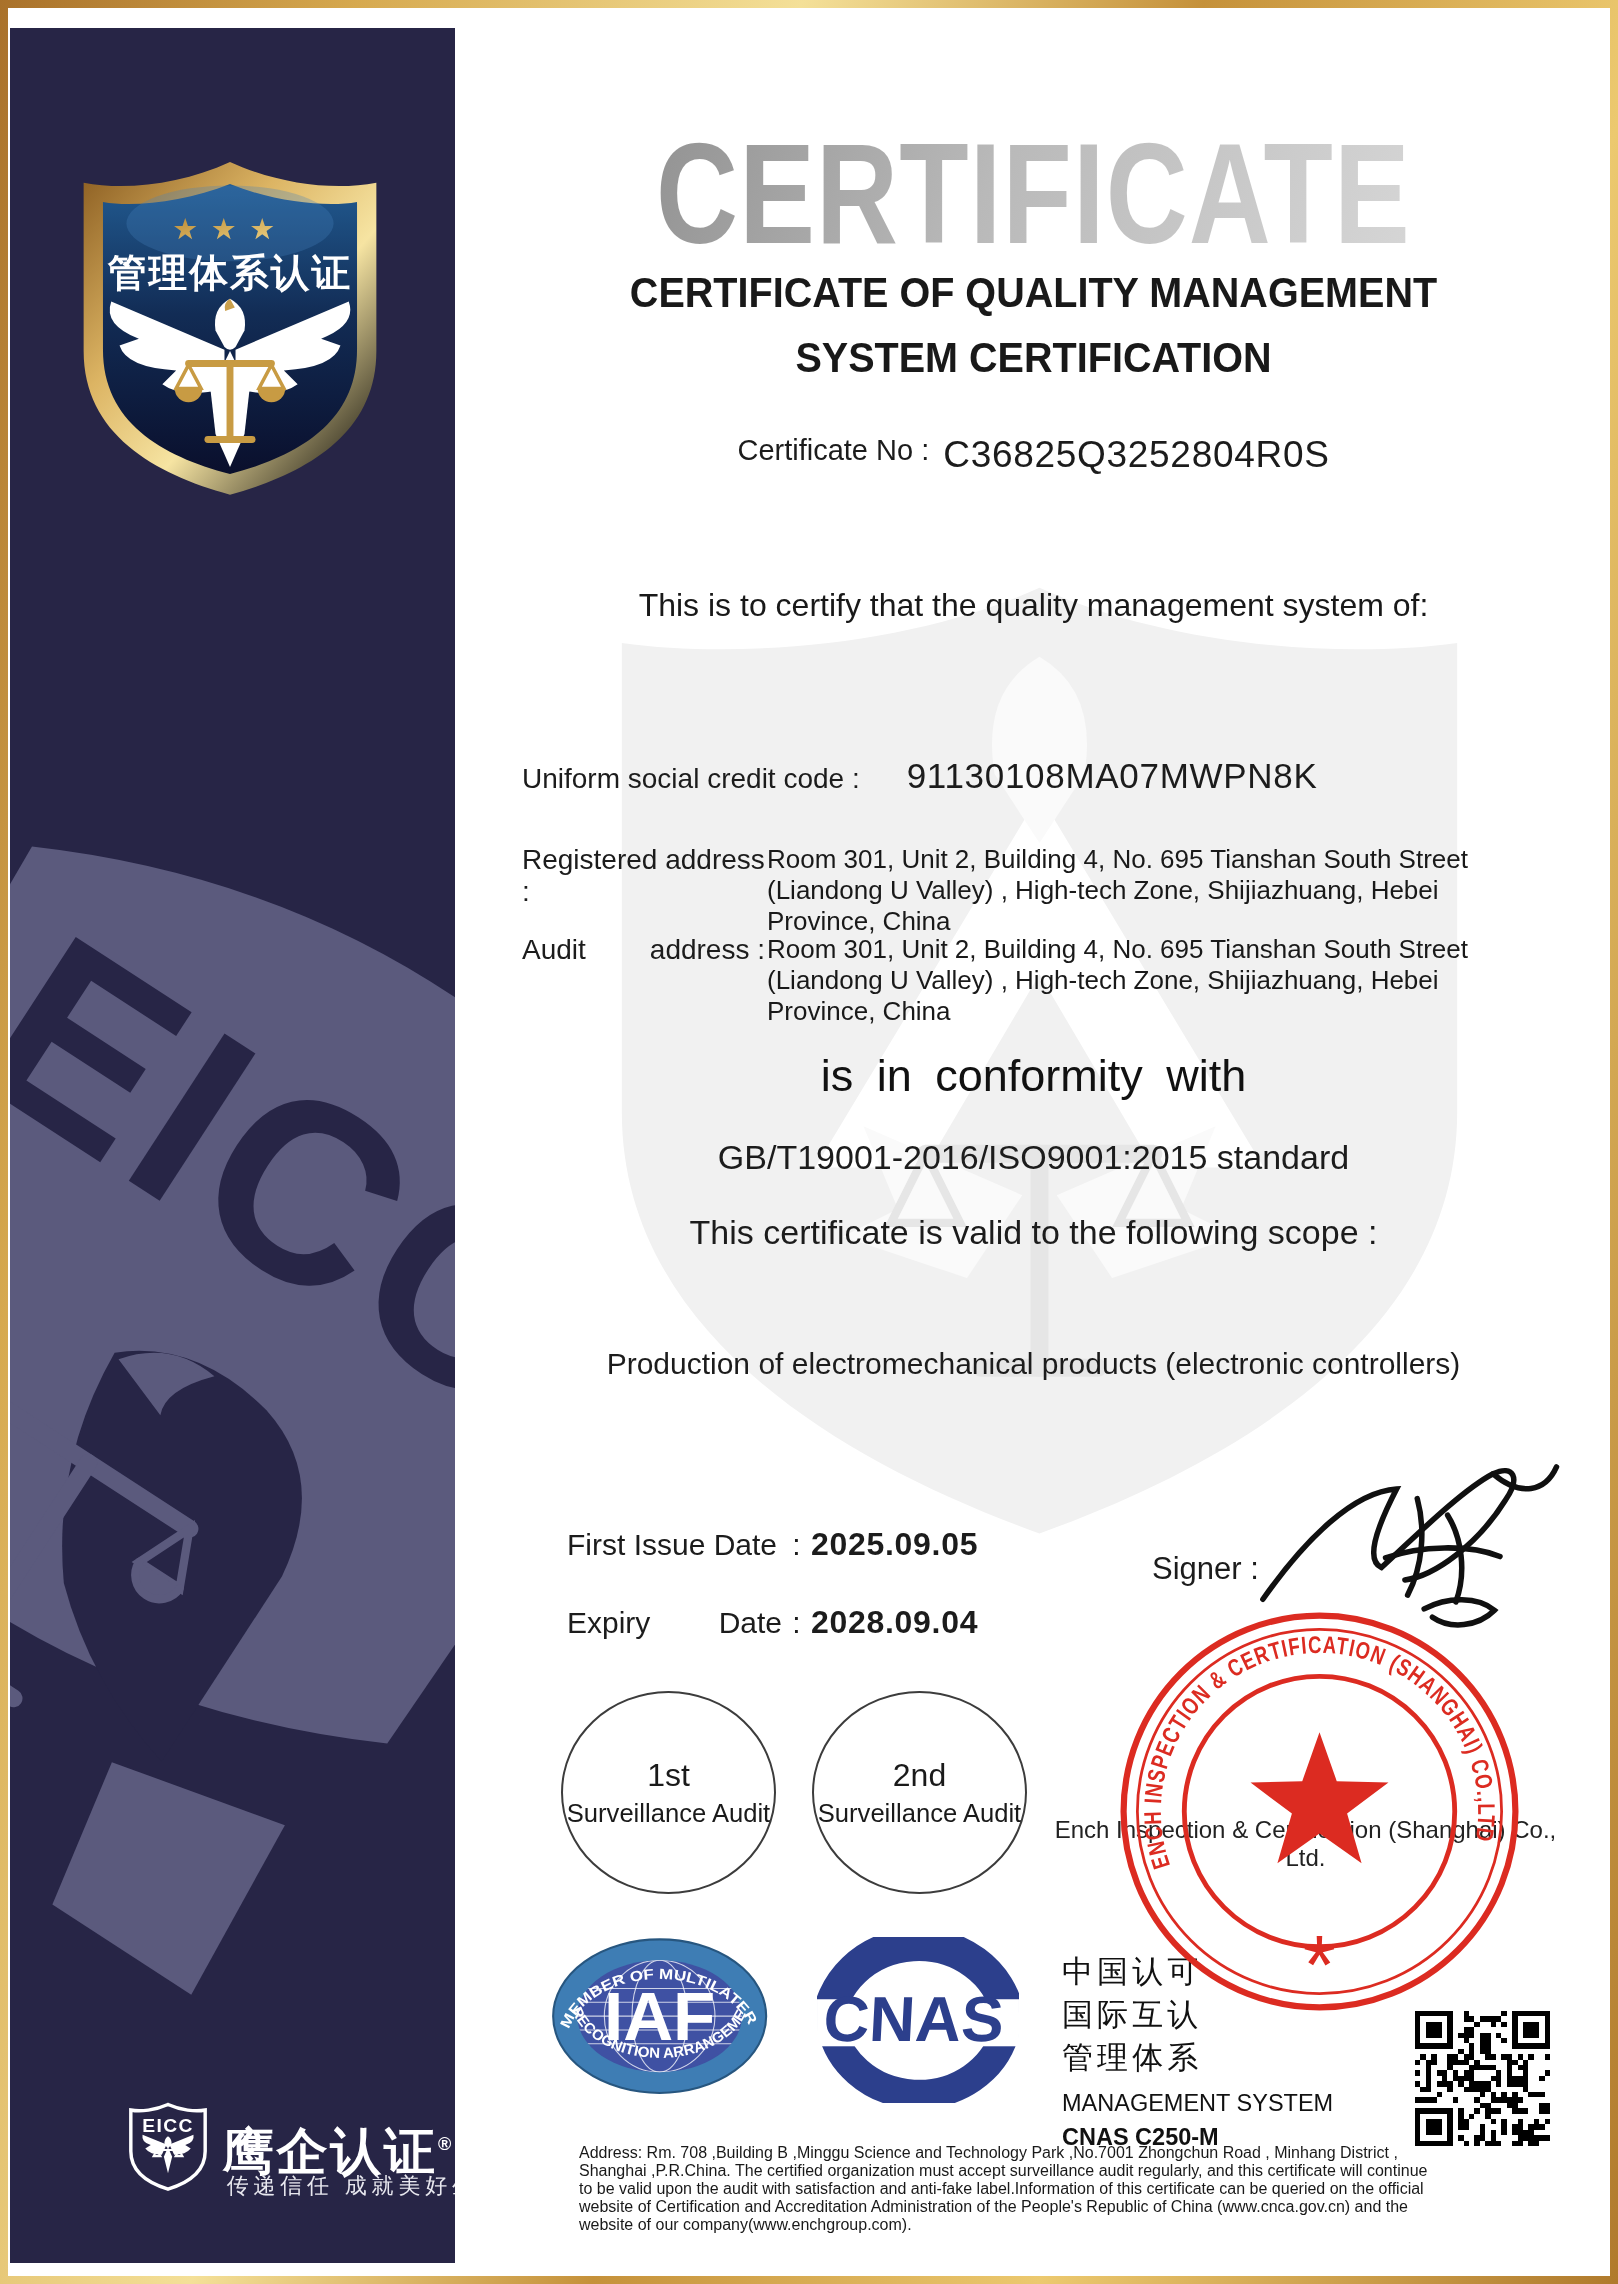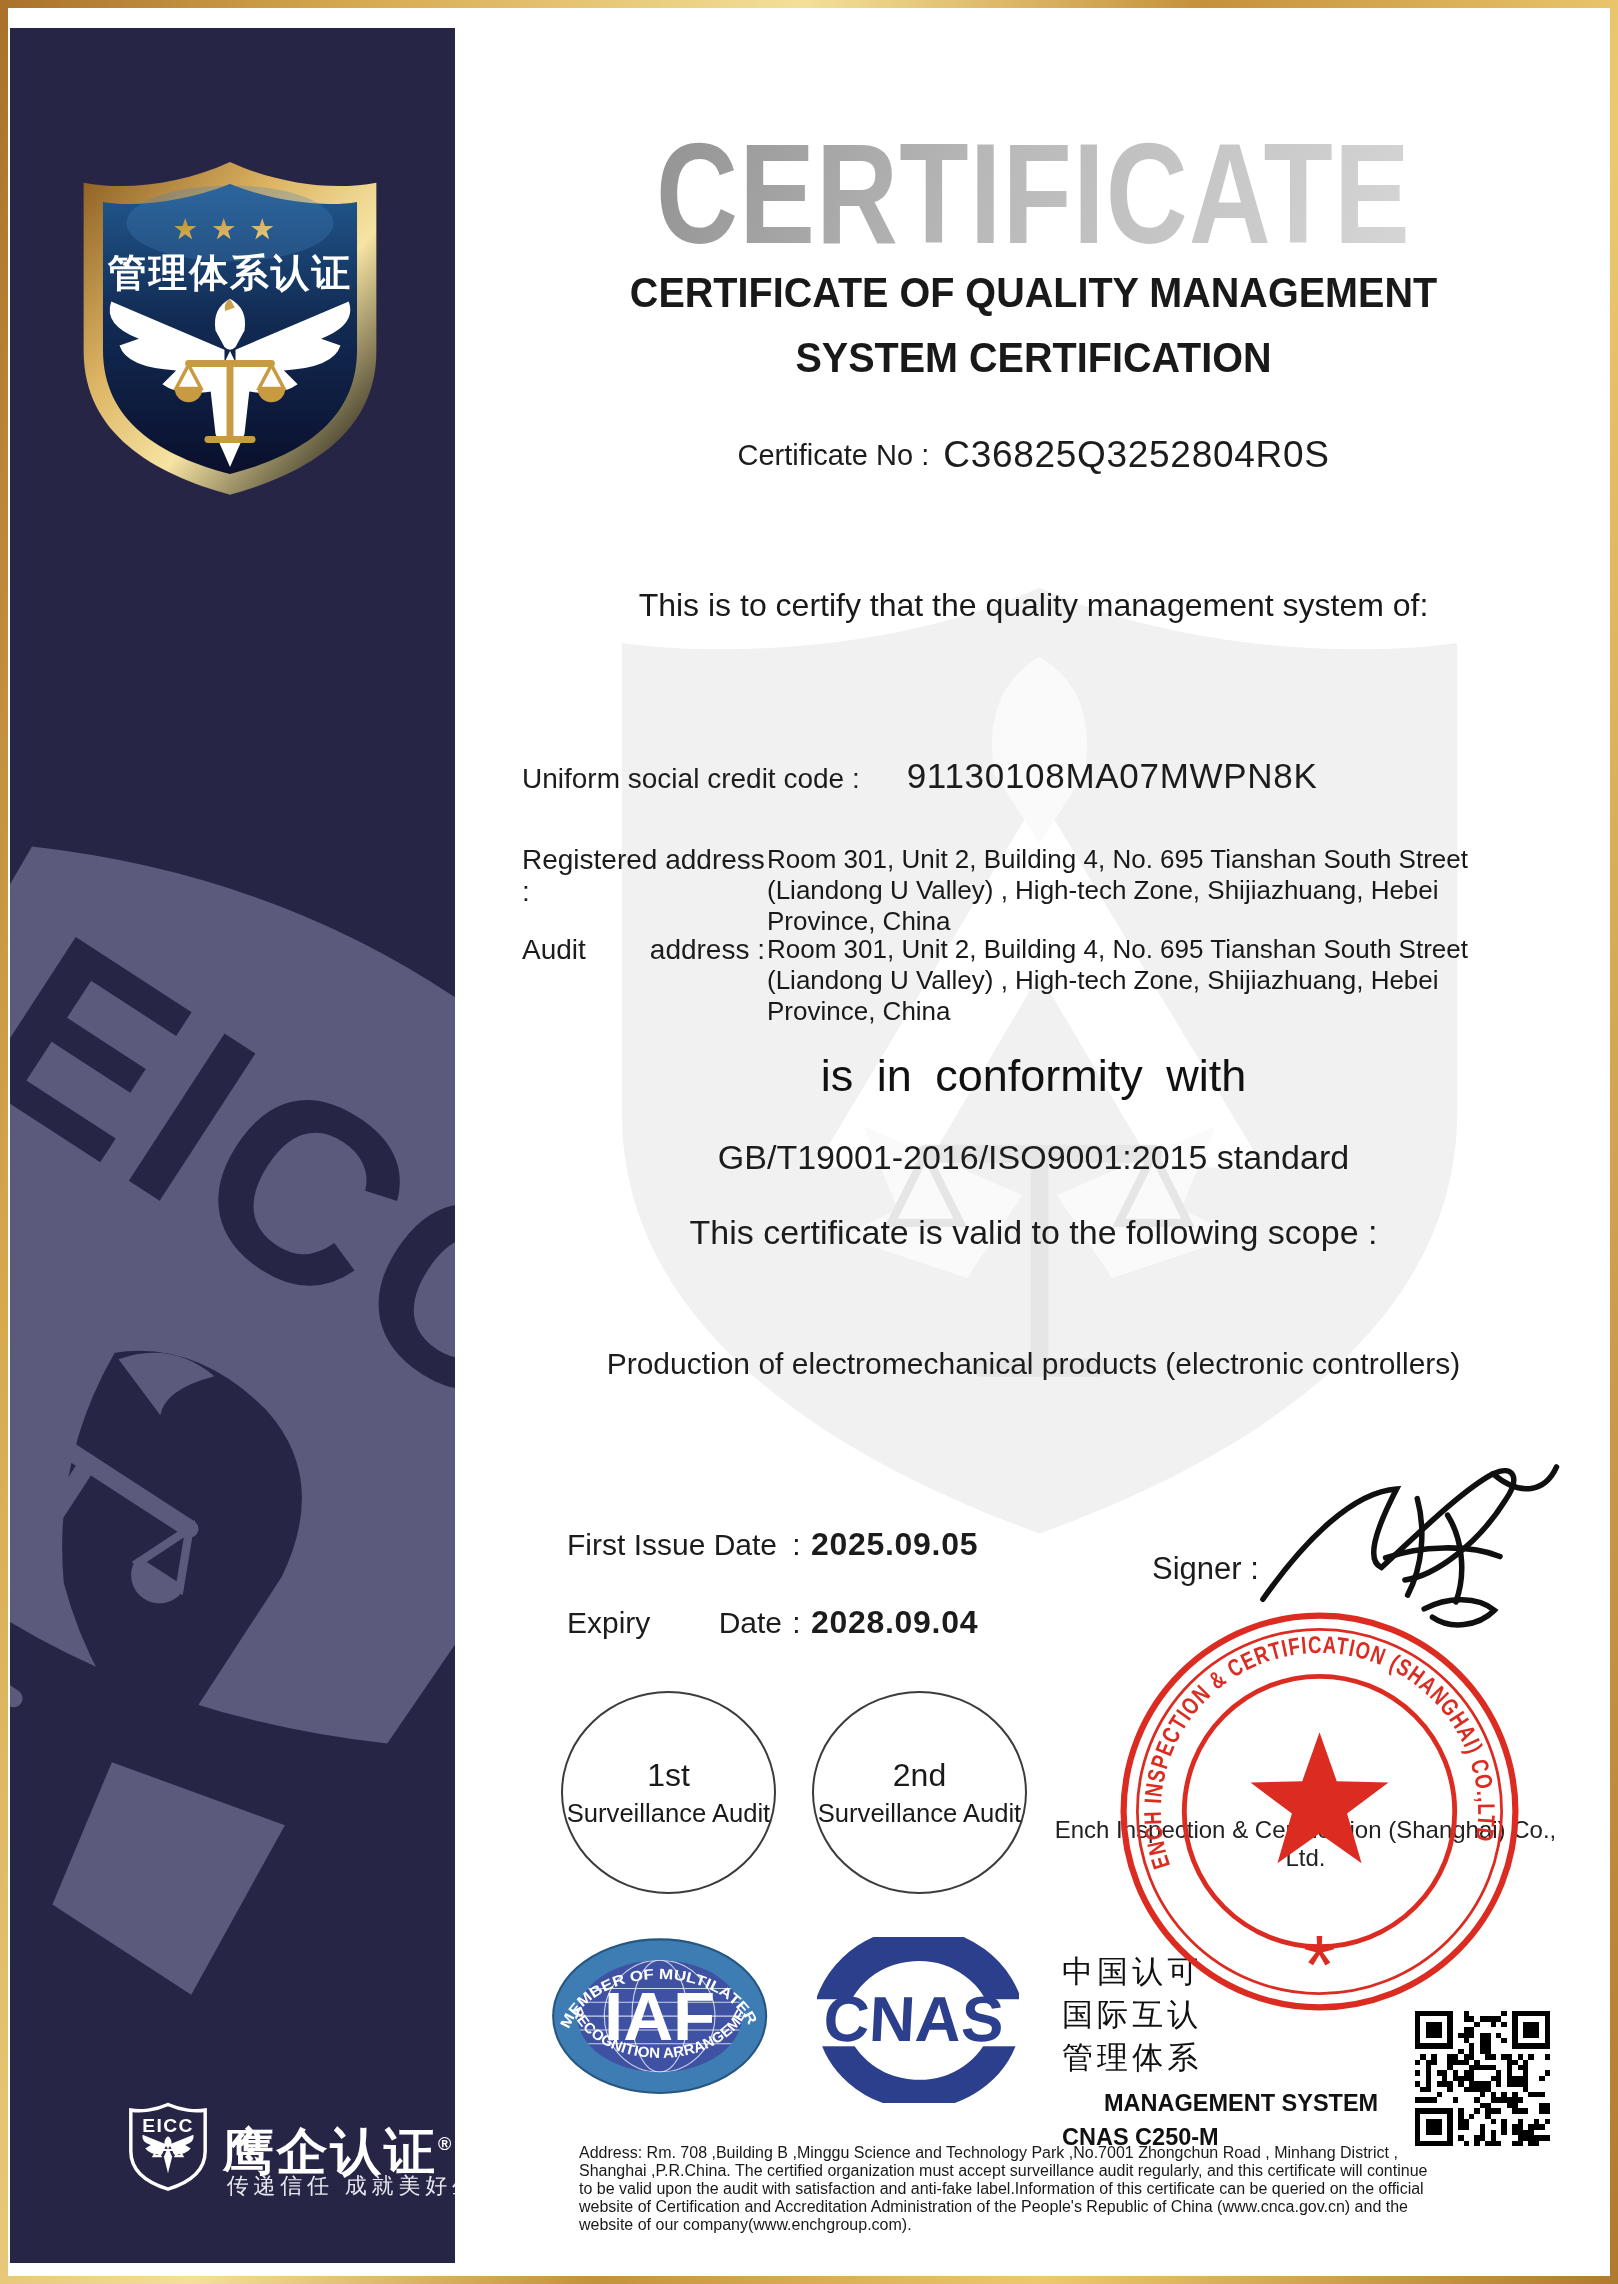--- a/index.html
+++ b/index.html
@@ -27,21 +27,21 @@
 
   .big-title{position:absolute;left:0;top:123px;width:100%;text-align:center;
       font-size:142px;font-weight:bold;line-height:1;letter-spacing:1.4px;
       transform:scaleX(0.80);transform-origin:50% 50%;
       background:linear-gradient(115deg,#8f8f8f 5%,#b9b9b9 45%,#d8d8d8 95%);
       -webkit-background-clip:text;background-clip:text;color:transparent;white-space:nowrap;}
   .subtitle{position:absolute;left:0;width:100%;text-align:center;font-size:43px;font-weight:600;
       transform:scaleX(0.92);transform-origin:50% 50%;white-space:nowrap;color:#191919;}
   .subtitle.l1{top:268px;} .subtitle.l2{top:333px;}
 
-  .certno{position:absolute;left:0;top:434px;width:100%;display:flex;justify-content:center;align-items:center;gap:14px;}
+  .certno{position:absolute;left:0;top:434px;width:100%;display:flex;justify-content:center;align-items:flex-start;gap:14px;}
   .certno .lbl{font-size:29px;} .certno .val{font-size:37px;font-weight:500;letter-spacing:0.7px;}
 
   .certify-line{position:absolute;left:0;top:587px;width:100%;text-align:center;font-size:32px;color:#191919;}
 
   .row{position:absolute;left:66px;display:flex;align-items:baseline;}
   .row .lbl{font-size:28px;white-space:nowrap;}
   .row-corp{top:671px;gap:17.3px;} .row-corp .val{font-size:28px;white-space:nowrap;}
   .row-credit{top:756px;gap:47px;} .row-credit .val{font-size:35px;font-weight:500;letter-spacing:0.7px;}
   .addr-lbl{position:absolute;left:66px;font-size:28px;width:243px;display:flex;justify-content:space-between;}
   .addr-val{position:absolute;left:311px;width:749px;font-size:26px;line-height:31px;color:#191919;}
@@ -67,21 +67,21 @@
   .circle-1{left:105px;} .circle-2{left:356px;}
   .audit-circle .c1{font-size:32px;color:#1a1a1a;} .audit-circle .c2{font-size:25.6px;margin-top:5.5px;color:#1a1a1a;}
 
   .stamp{position:absolute;left:660px;top:1608px;width:407px;height:407px;z-index:2;}
   .ench-line{position:absolute;left:594px;top:1816px;width:511px;text-align:center;font-size:24px;color:#222;z-index:3;}
 
   .iaf-logo{position:absolute;left:95px;top:1938px;width:218px;height:157px;}
   .cnas-logo{position:absolute;left:361px;top:1937px;width:202px;height:166px;}
   .accr{position:absolute;left:606px;top:1950px;}
   .accr .cn{font-size:31px;line-height:43px;letter-spacing:4.1px;font-weight:500;color:#111;}
-  .accr .en{font-size:23.5px;font-weight:bold;color:#111;margin-top:11px;letter-spacing:0;margin-left:42px;}
+  .accr .en{font-size:23.5px;font-weight:normal;color:#111;margin-top:11px;letter-spacing:0;}
   .accr .en2{font-size:23.5px;font-weight:bold;color:#111;margin-top:7px;}
   .qr{position:absolute;left:959px;top:2011px;width:135px;height:135px;}
   .footer-note{position:absolute;left:123px;top:2144px;width:853px;font-size:16px;line-height:18px;color:#191919;}
 </style>
 </head>
 <body>
 
 <div class="page">
   <div class="gold-frame"></div>
   <div class="page-inner"></div>

